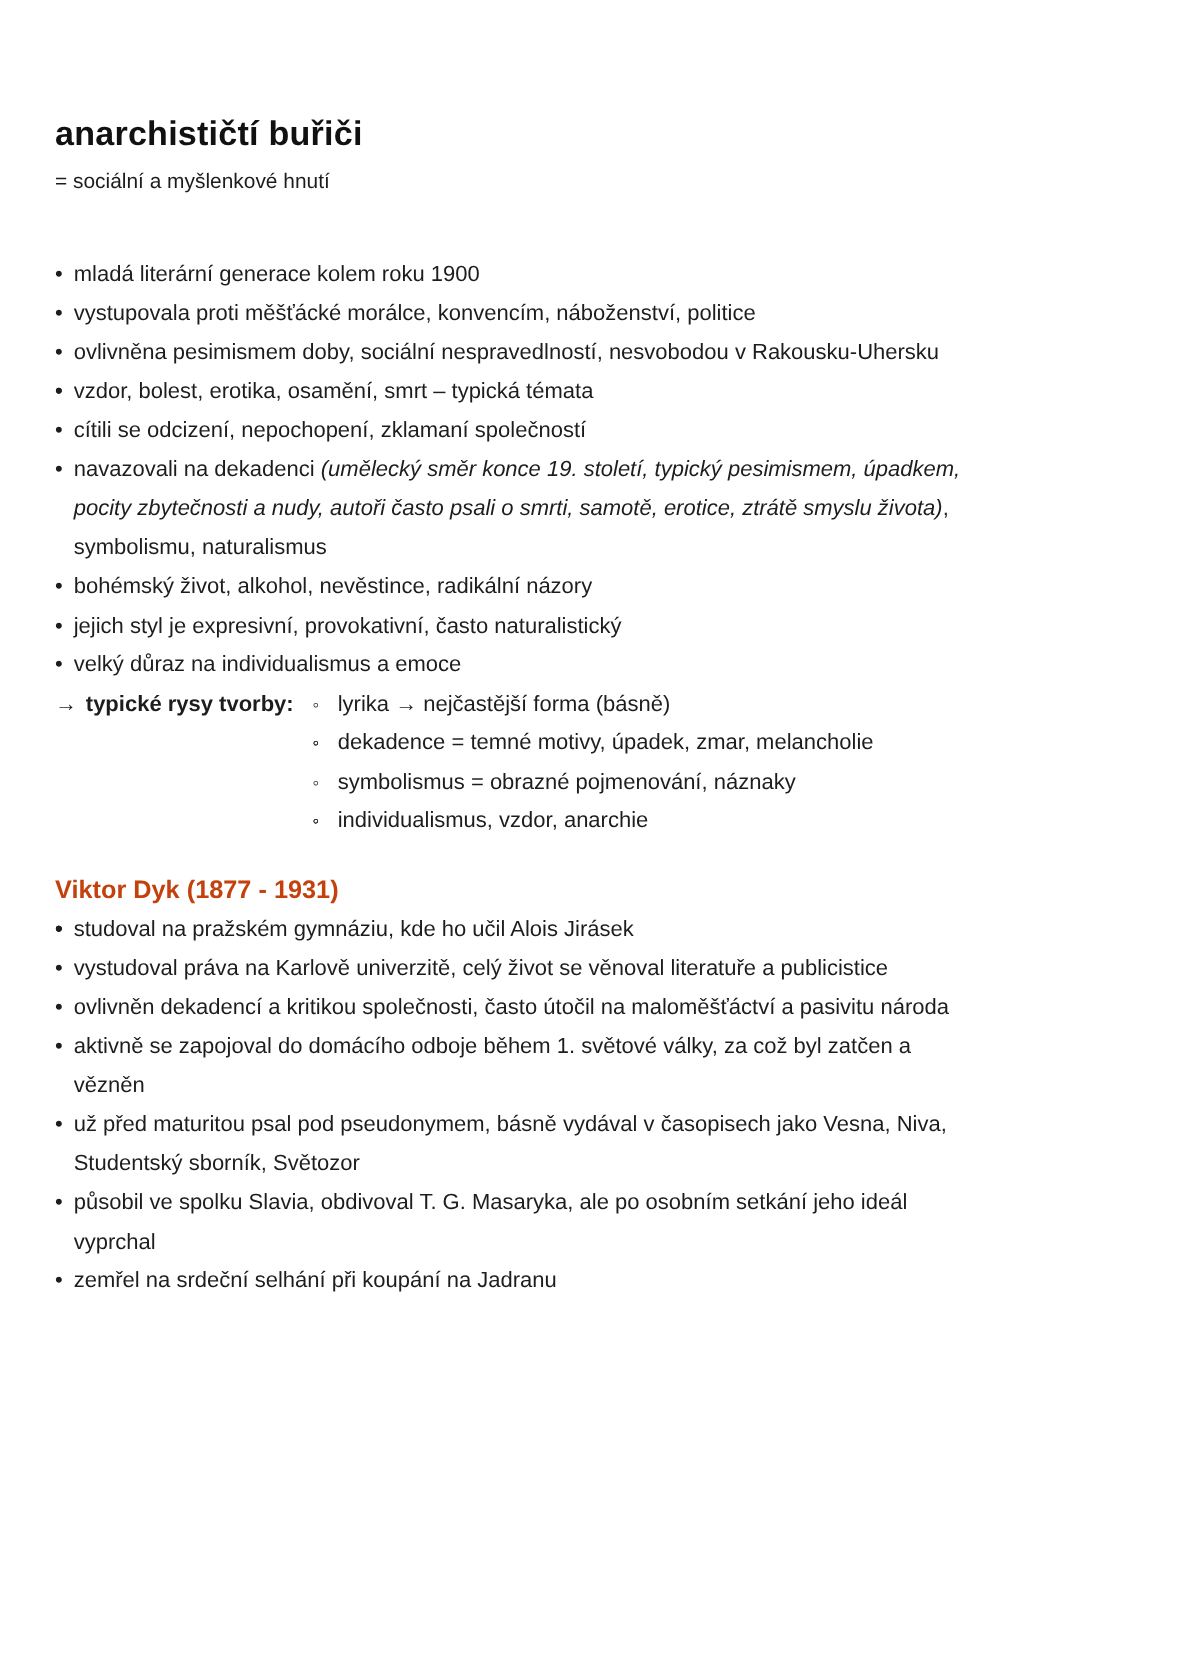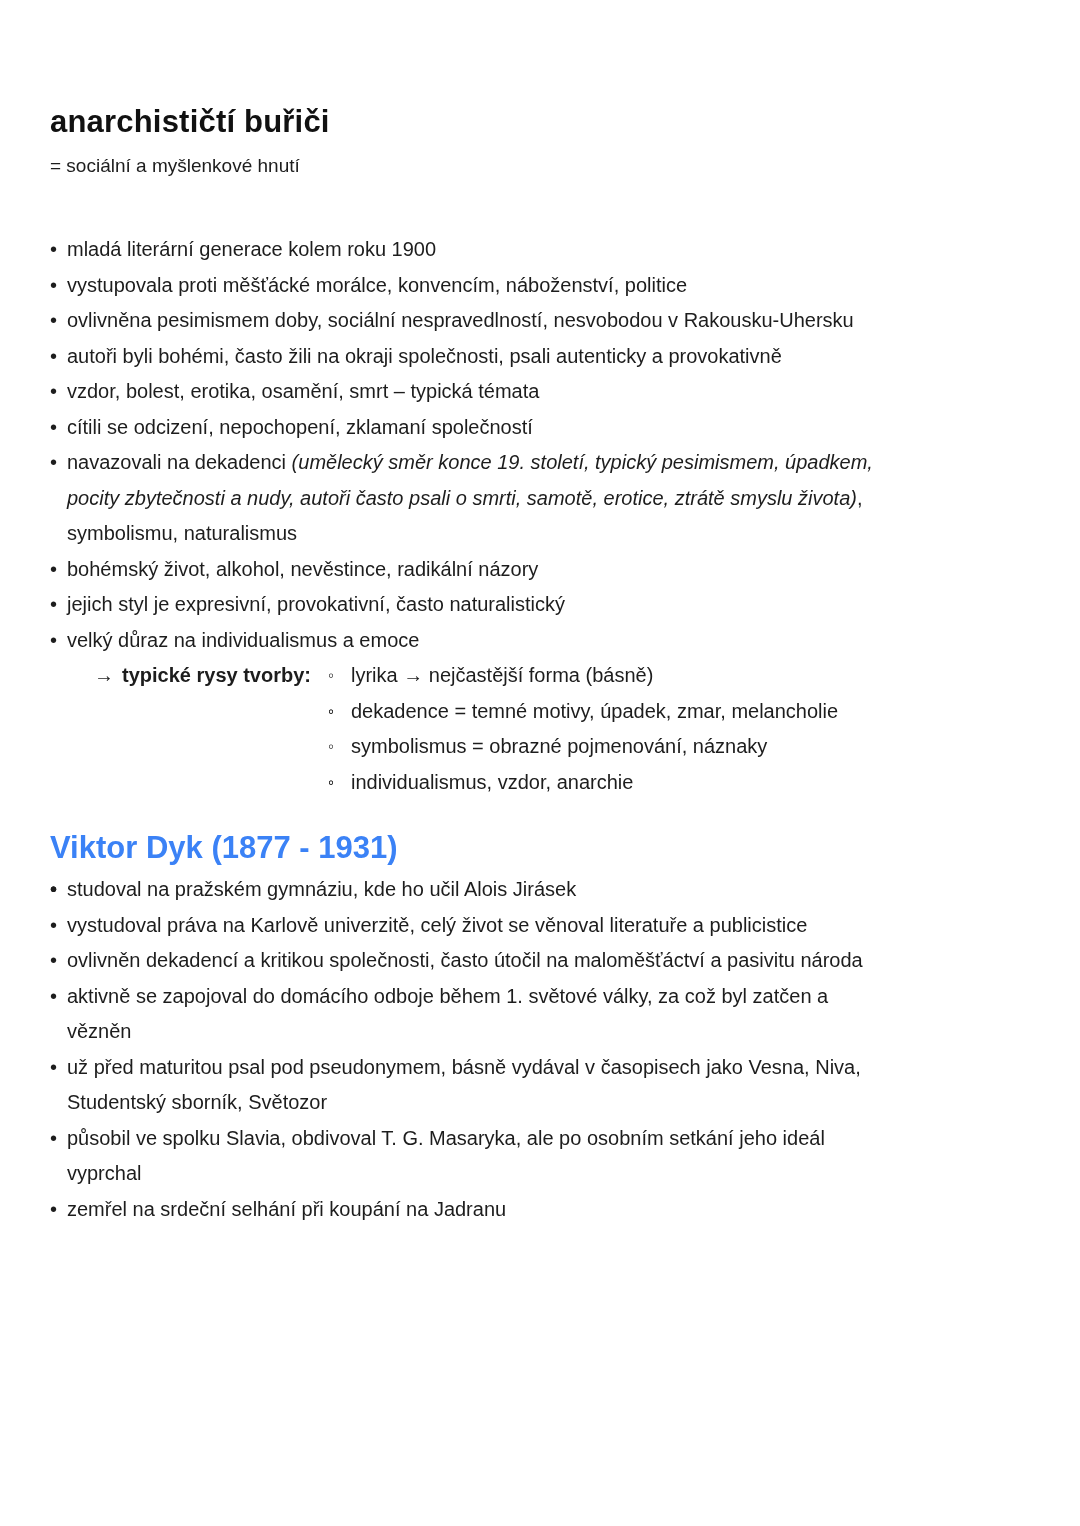--- a/index.html
+++ b/index.html
@@ -48,43 +48,42 @@
   em.note { font-style: italic; }
   .typical {
     display: flex;
     align-items: flex-start;
     font-size: 20px;
     line-height: 35.5px;
   }
   .typical-label {
     white-space: nowrap;
     font-weight: 700;
-    margin-left: 44px;
   }
   .typical-label .arrow { margin-right: 8px; }
   ul.subs {
     list-style: none;
     margin: 0 0 0 14px;
     padding: 0;
   }
   ul.subs > li {
     position: relative;
     padding-left: 26px;
   }
   .marker2 {
     position: absolute;
     left: 3px;
     top: 0;
     font-size: 17px;
   }
   h2.section-title {
     margin: 30px 0 6px 0;
-    font-size: 31px;
+    font-size: 23px;
     font-weight: 700;
-    color: #3b82f6;
+    color: #c2410c;
   }
 </style>
 </head>
 <body>
 
 <div class="page">
 
   <h1 class="doc-title">anarchističtí buřiči</h1>
   <p class="subtitle">= sociální a myšlenkové hnutí</p>
 
@@ -96,21 +95,20 @@
     <li>
       <span class="marker">•</span>
       <span>vystupovala proti měšťácké morálce, konvencím, náboženství, politice</span>
     </li>
     <li>
       <span class="marker">•</span>
       <span>ovlivněna pesimismem doby, sociální nespravedlností, nesvobodou v Rakousku-Uhersku</span>
     </li>
     <li>
       <span class="marker">•</span>
-      <span>autoři byli bohémi, často žili na okraji společnosti, psali autenticky a provokativně</span>
     </li>
     <li>
       <span class="marker">•</span>
       <span>vzdor, bolest, erotika, osamění, smrt – typická témata</span>
     </li>
     <li>
       <span class="marker">•</span>
       <span>cítili se odcizení, nepochopení, zklamaní společností</span>
     </li>
     <li>

